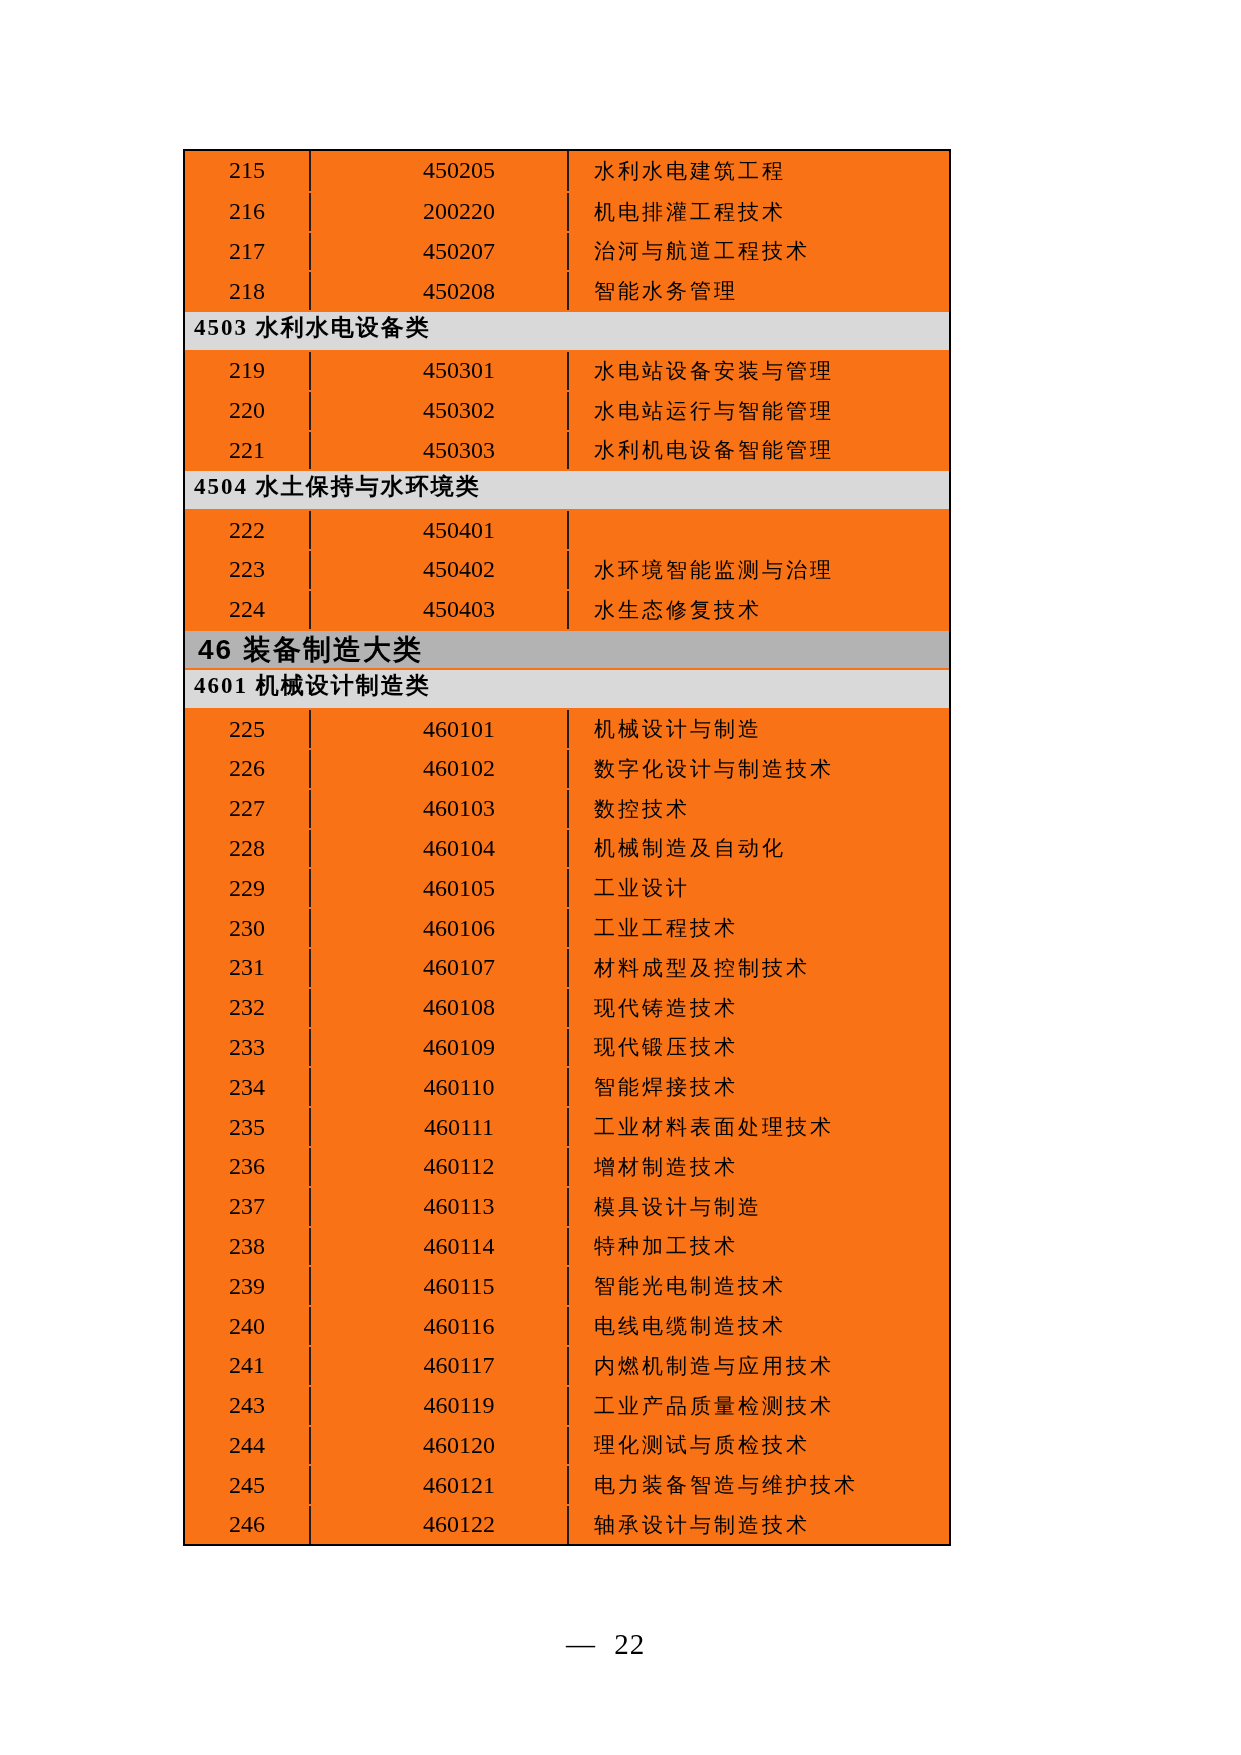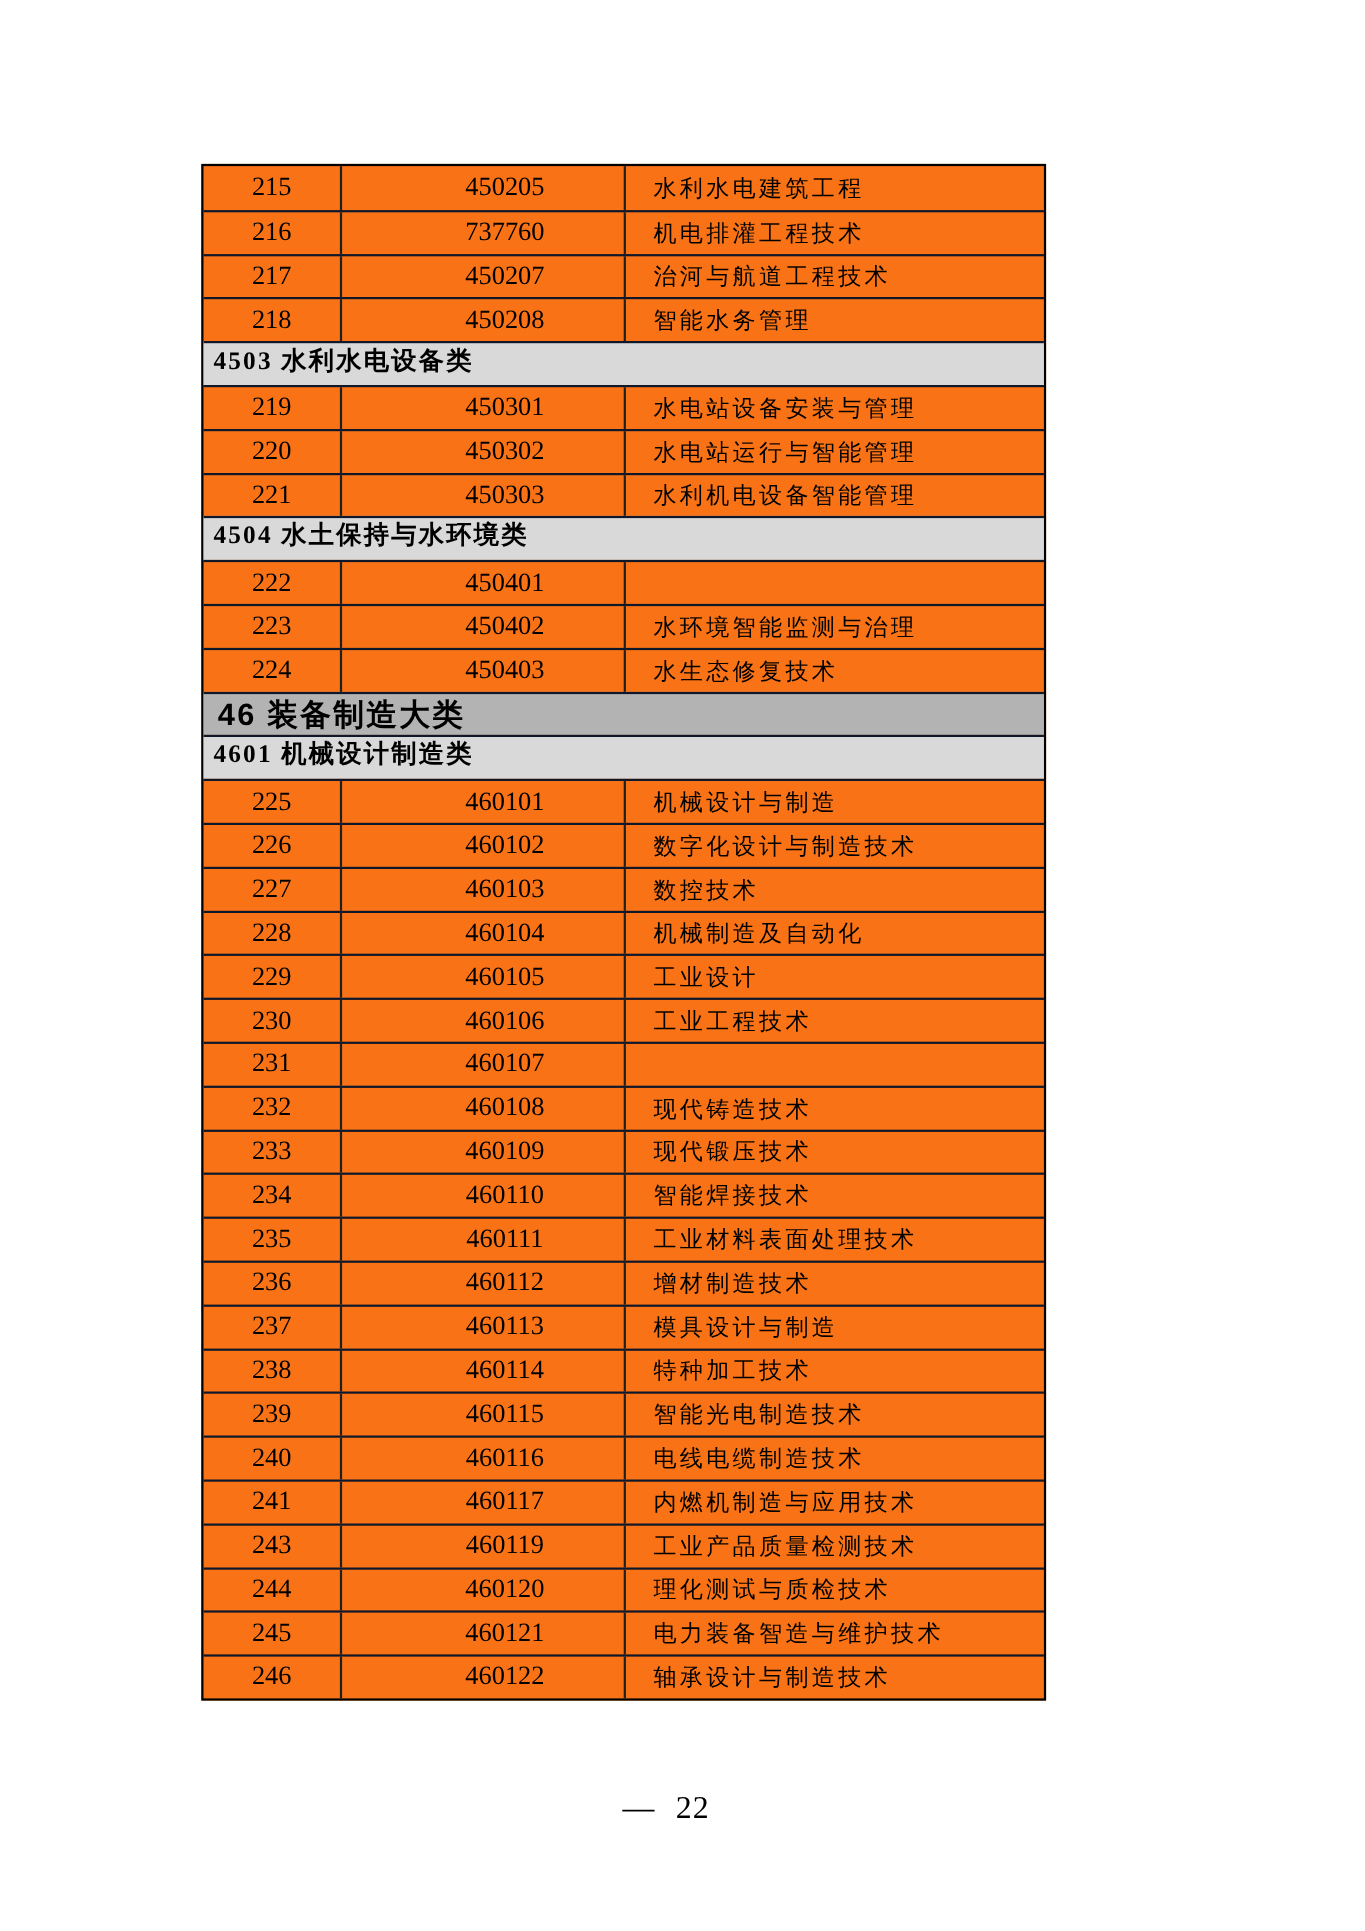--- a/index.html
+++ b/index.html
@@ -22,21 +22,21 @@
     box-sizing: border-box;
     border: 2px solid #000000;
     display: flex;
     flex-direction: column;
     background: #f97316;
   }
   .row {
     display: flex;
     height: 39.8px;
     box-sizing: border-box;
-    border-top: 2px solid #0f172a;
+    border-top: 2px solid #f97316;
     align-items: stretch;
   }
   .row:first-child { border-top: none; }
   .cell {
     box-sizing: border-box;
     display: flex;
     align-items: center;
   }
   .cell.seq {
     width: 126px;
@@ -90,21 +90,21 @@
 
 <div class="majors-table">
   <div class="row data">
     <div class="cell seq">215</div>
     <div class="cell code">450205</div>
     <div class="cell name">水利水电建筑工程</div>
   </div>
 
   <div class="row data">
     <div class="cell seq">216</div>
-    <div class="cell code">737760</div>
+    <div class="cell code">200220</div>
     <div class="cell name">机电排灌工程技术</div>
   </div>
 
   <div class="row data">
     <div class="cell seq">217</div>
     <div class="cell code">450207</div>
     <div class="cell name">治河与航道工程技术</div>
   </div>
 
   <div class="row data">
@@ -196,20 +196,21 @@
 
   <div class="row data">
     <div class="cell seq">230</div>
     <div class="cell code">460106</div>
     <div class="cell name">工业工程技术</div>
   </div>
 
   <div class="row data">
     <div class="cell seq">231</div>
     <div class="cell code">460107</div>
+    <div class="cell name">材料成型及控制技术</div>
   </div>
 
   <div class="row data">
     <div class="cell seq">232</div>
     <div class="cell code">460108</div>
     <div class="cell name">现代铸造技术</div>
   </div>
 
   <div class="row data">
     <div class="cell seq">233</div>

